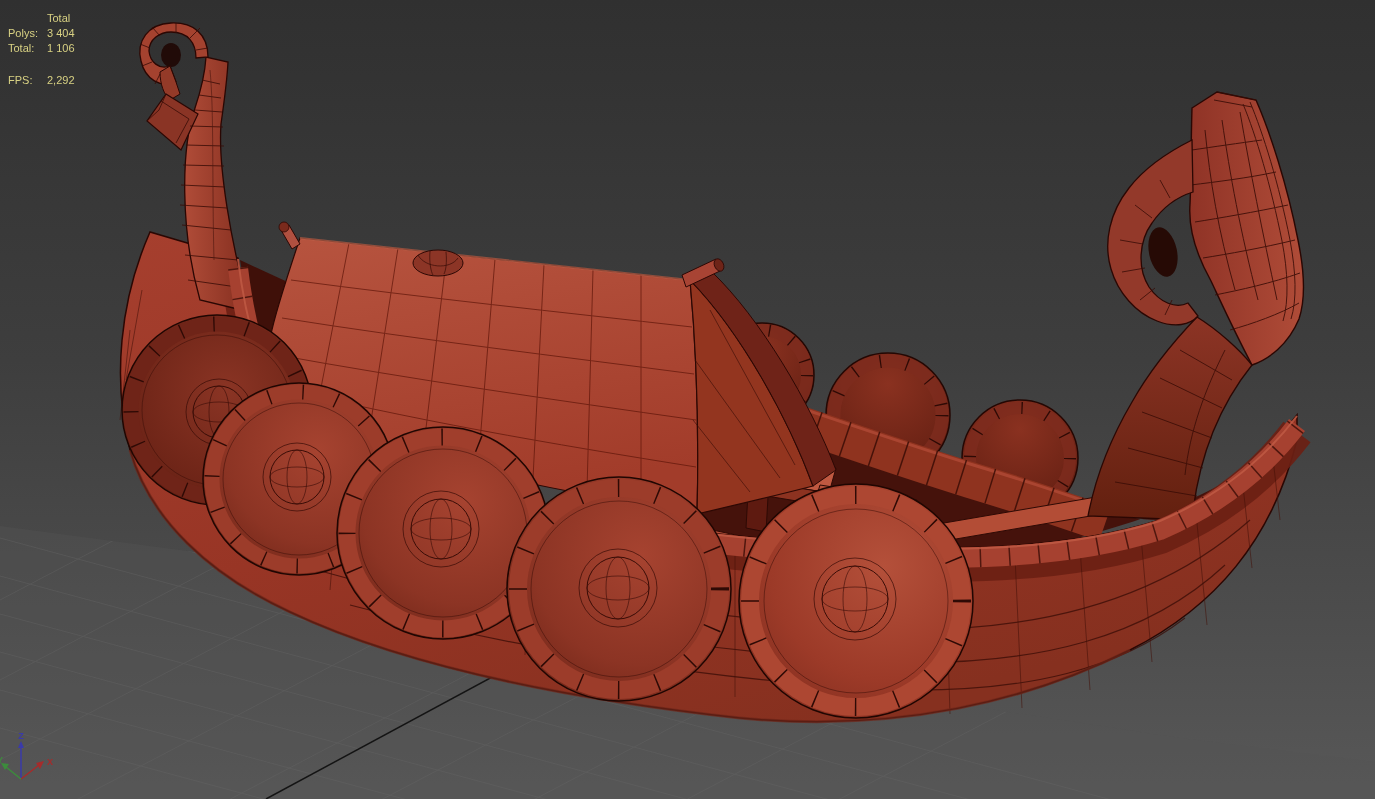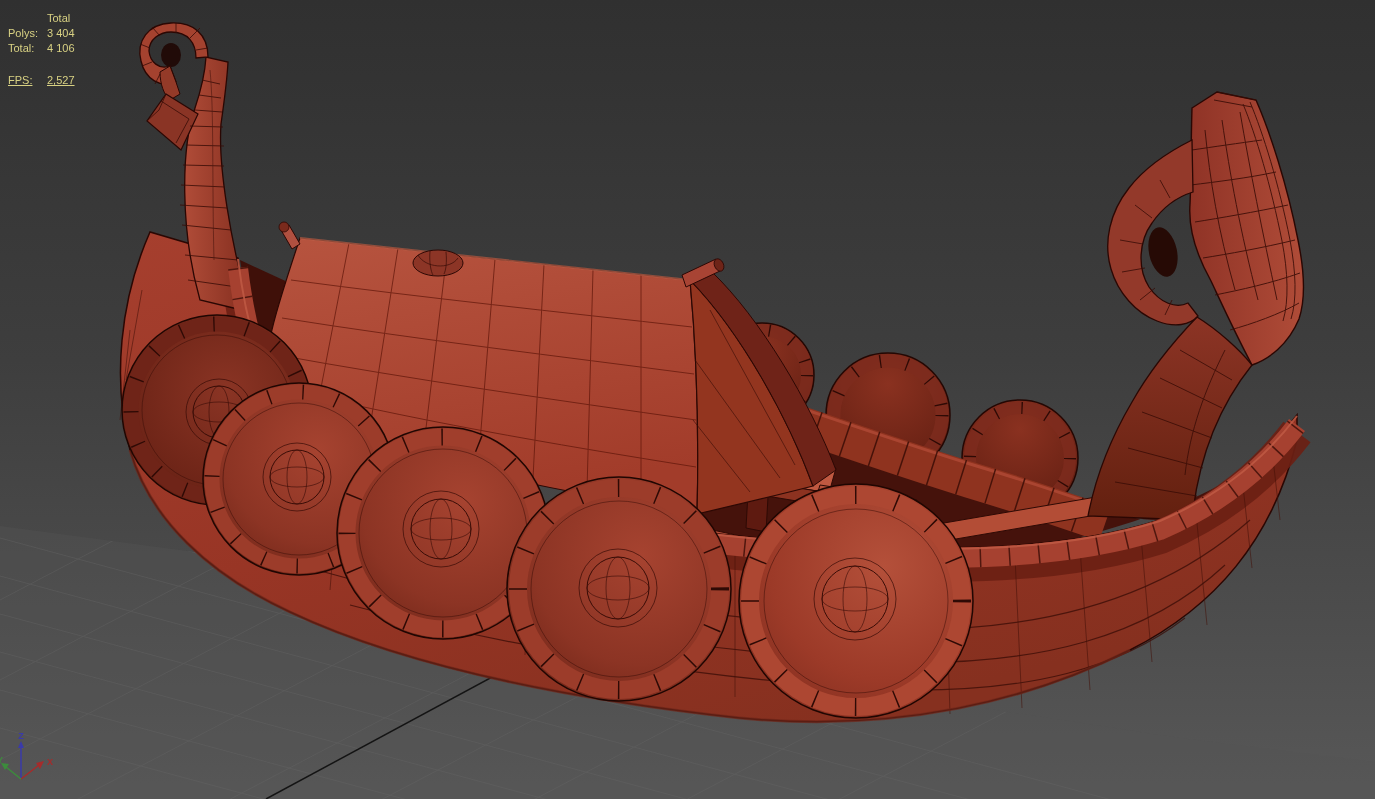--- a/index.html
+++ b/index.html
@@ -11,21 +11,21 @@
   #scene{position:absolute;left:0;top:0;}
   .stats{
     position:absolute;left:8px;top:11px;
     font-size:11px;line-height:15px;
     color:var(--stats-text,#d8d183);
     z-index:5;
   }
   .srow{display:flex;height:15px;}
   .slabel{width:39px;}
   .svalue{}
-  .srow.fps{margin-top:17px;text-decoration:underline;}
+  .srow.fps{margin-top:17px;}
   .wire{stroke:var(--wire,#380c06);fill:none;}
 </style>
 </head>
 <body>
 
 <div id="viewport">
 
   <svg id="scene" width="1375" height="799" viewBox="0 0 1375 799">
     <defs>
       <linearGradient id="bgGrad" x1="0" y1="0" x2="0" y2="1">
@@ -392,21 +392,21 @@
     <div class="srow">
       <span class="slabel"></span>
       <span class="svalue">Total</span>
     </div>
     <div class="srow">
       <span class="slabel">Polys:</span>
       <span class="svalue">3 404</span>
     </div>
     <div class="srow">
       <span class="slabel">Total:</span>
-      <span class="svalue">4 106</span>
+      <span class="svalue">1 106</span>
     </div>
     <div class="srow fps">
       <span class="slabel">FPS:</span>
-      <span class="svalue">2,527</span>
+      <span class="svalue">2,292</span>
     </div>
   </div>
 
 </div>
 
 </body></html>

